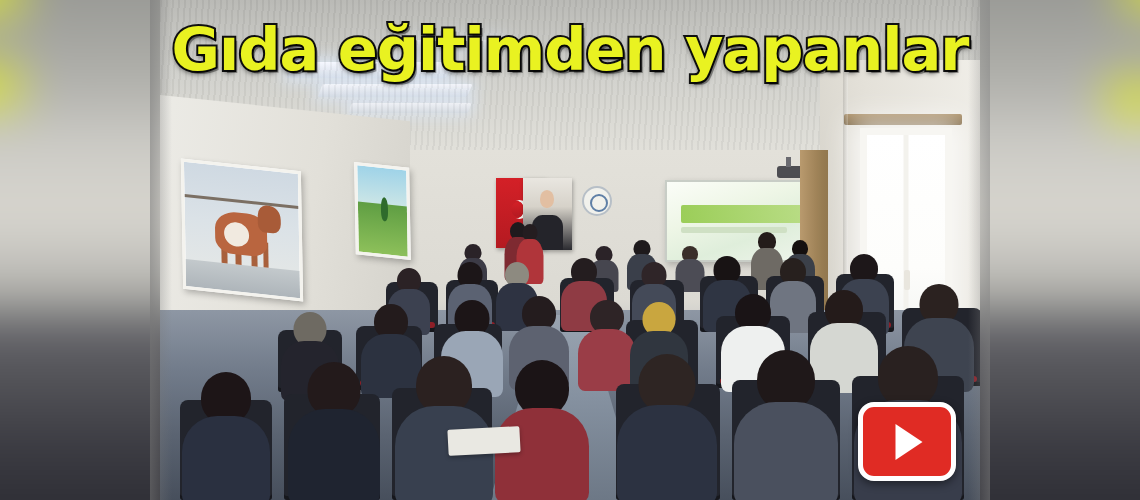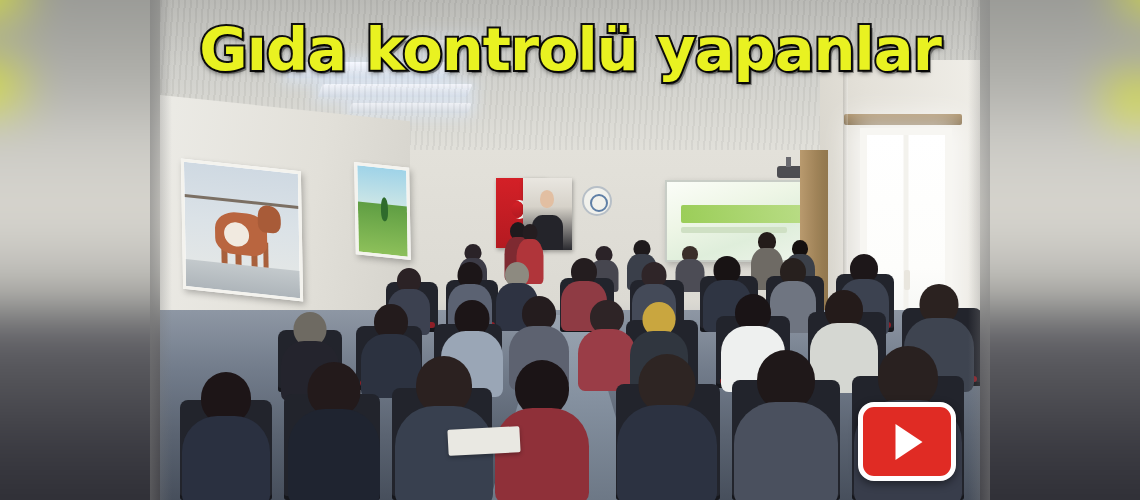--- a/index.html
+++ b/index.html
@@ -490,20 +490,20 @@
 
     <div style="position:absolute; left:288px; top:428px; width:72px; height:26px;
                 background:#e9e8e2; transform:rotate(-3deg); border-radius:2px;
                 box-shadow:0 2px 4px rgba(0,0,0,.3);"></div>
   </div>
 
   <div class="edge-l"></div>
   <div class="edge-r"></div>
 
   <div class="headline">
-    <span class="hl-line">Gıda kontrolü yapanlar</span>
+    <span class="hl-line">Gıda eğitimden yapanlar</span>
   </div>
 
   <div class="play-btn">
     <div class="play-tri"></div>
   </div>
 
 </div>
 
 </body></html>

